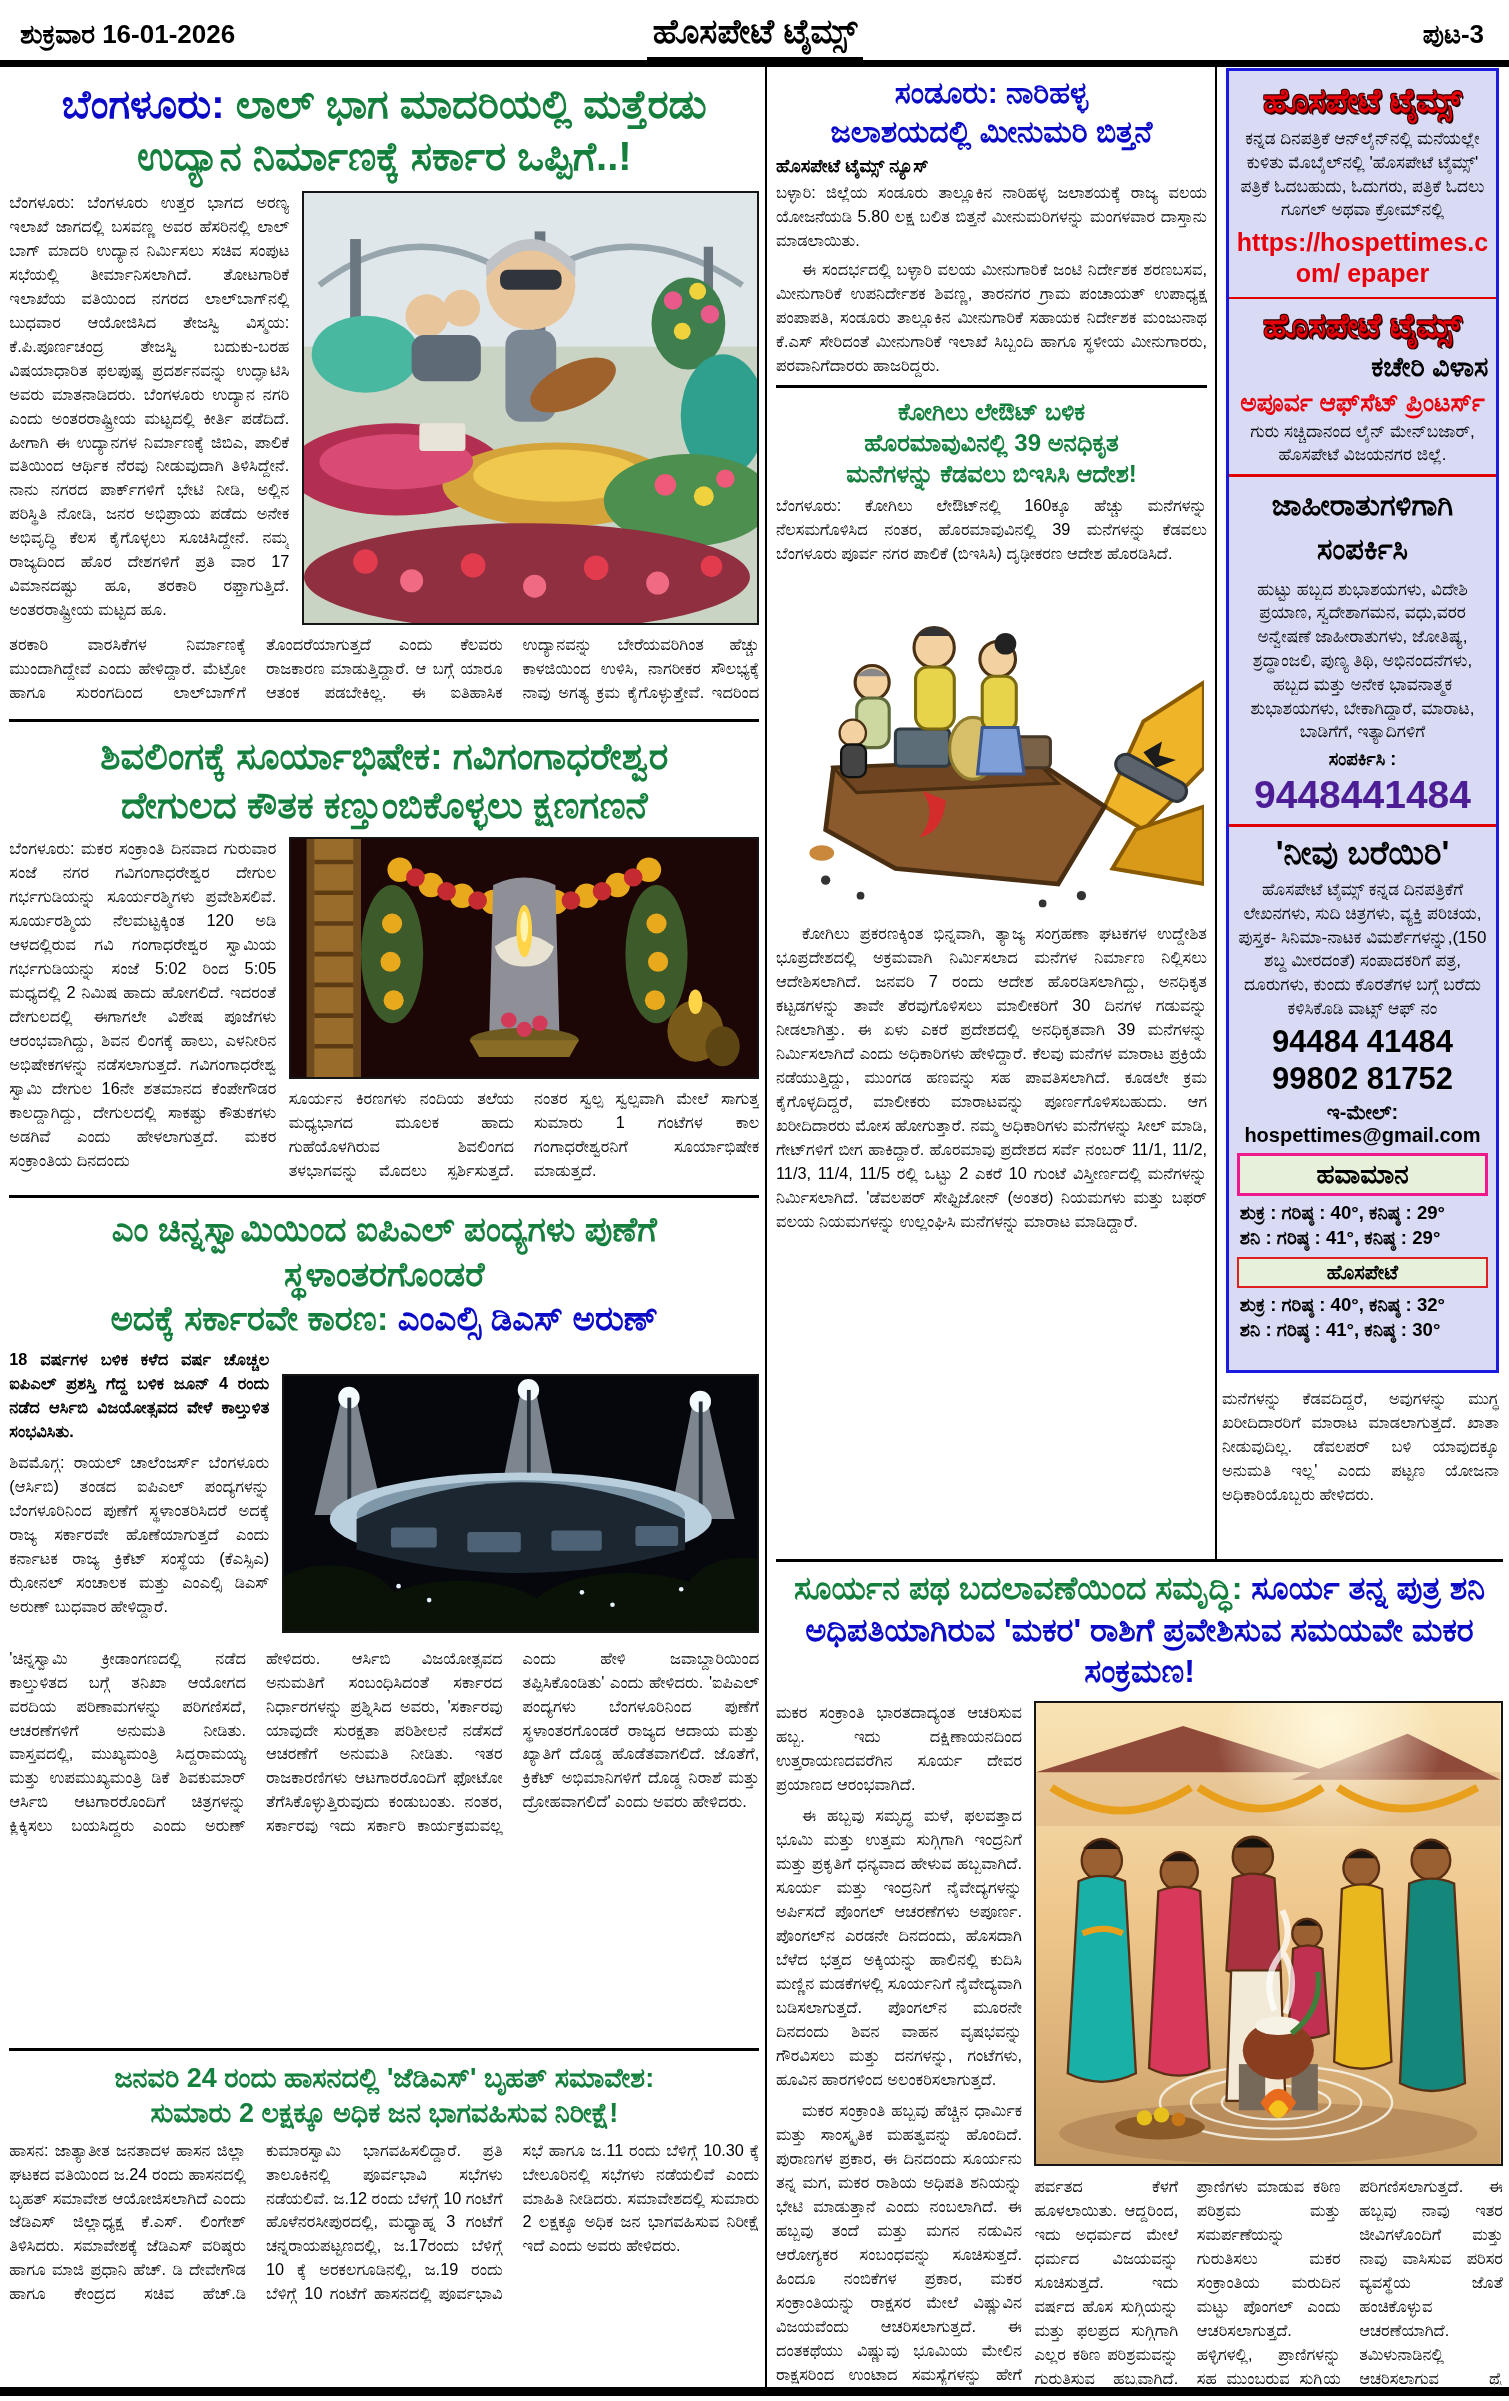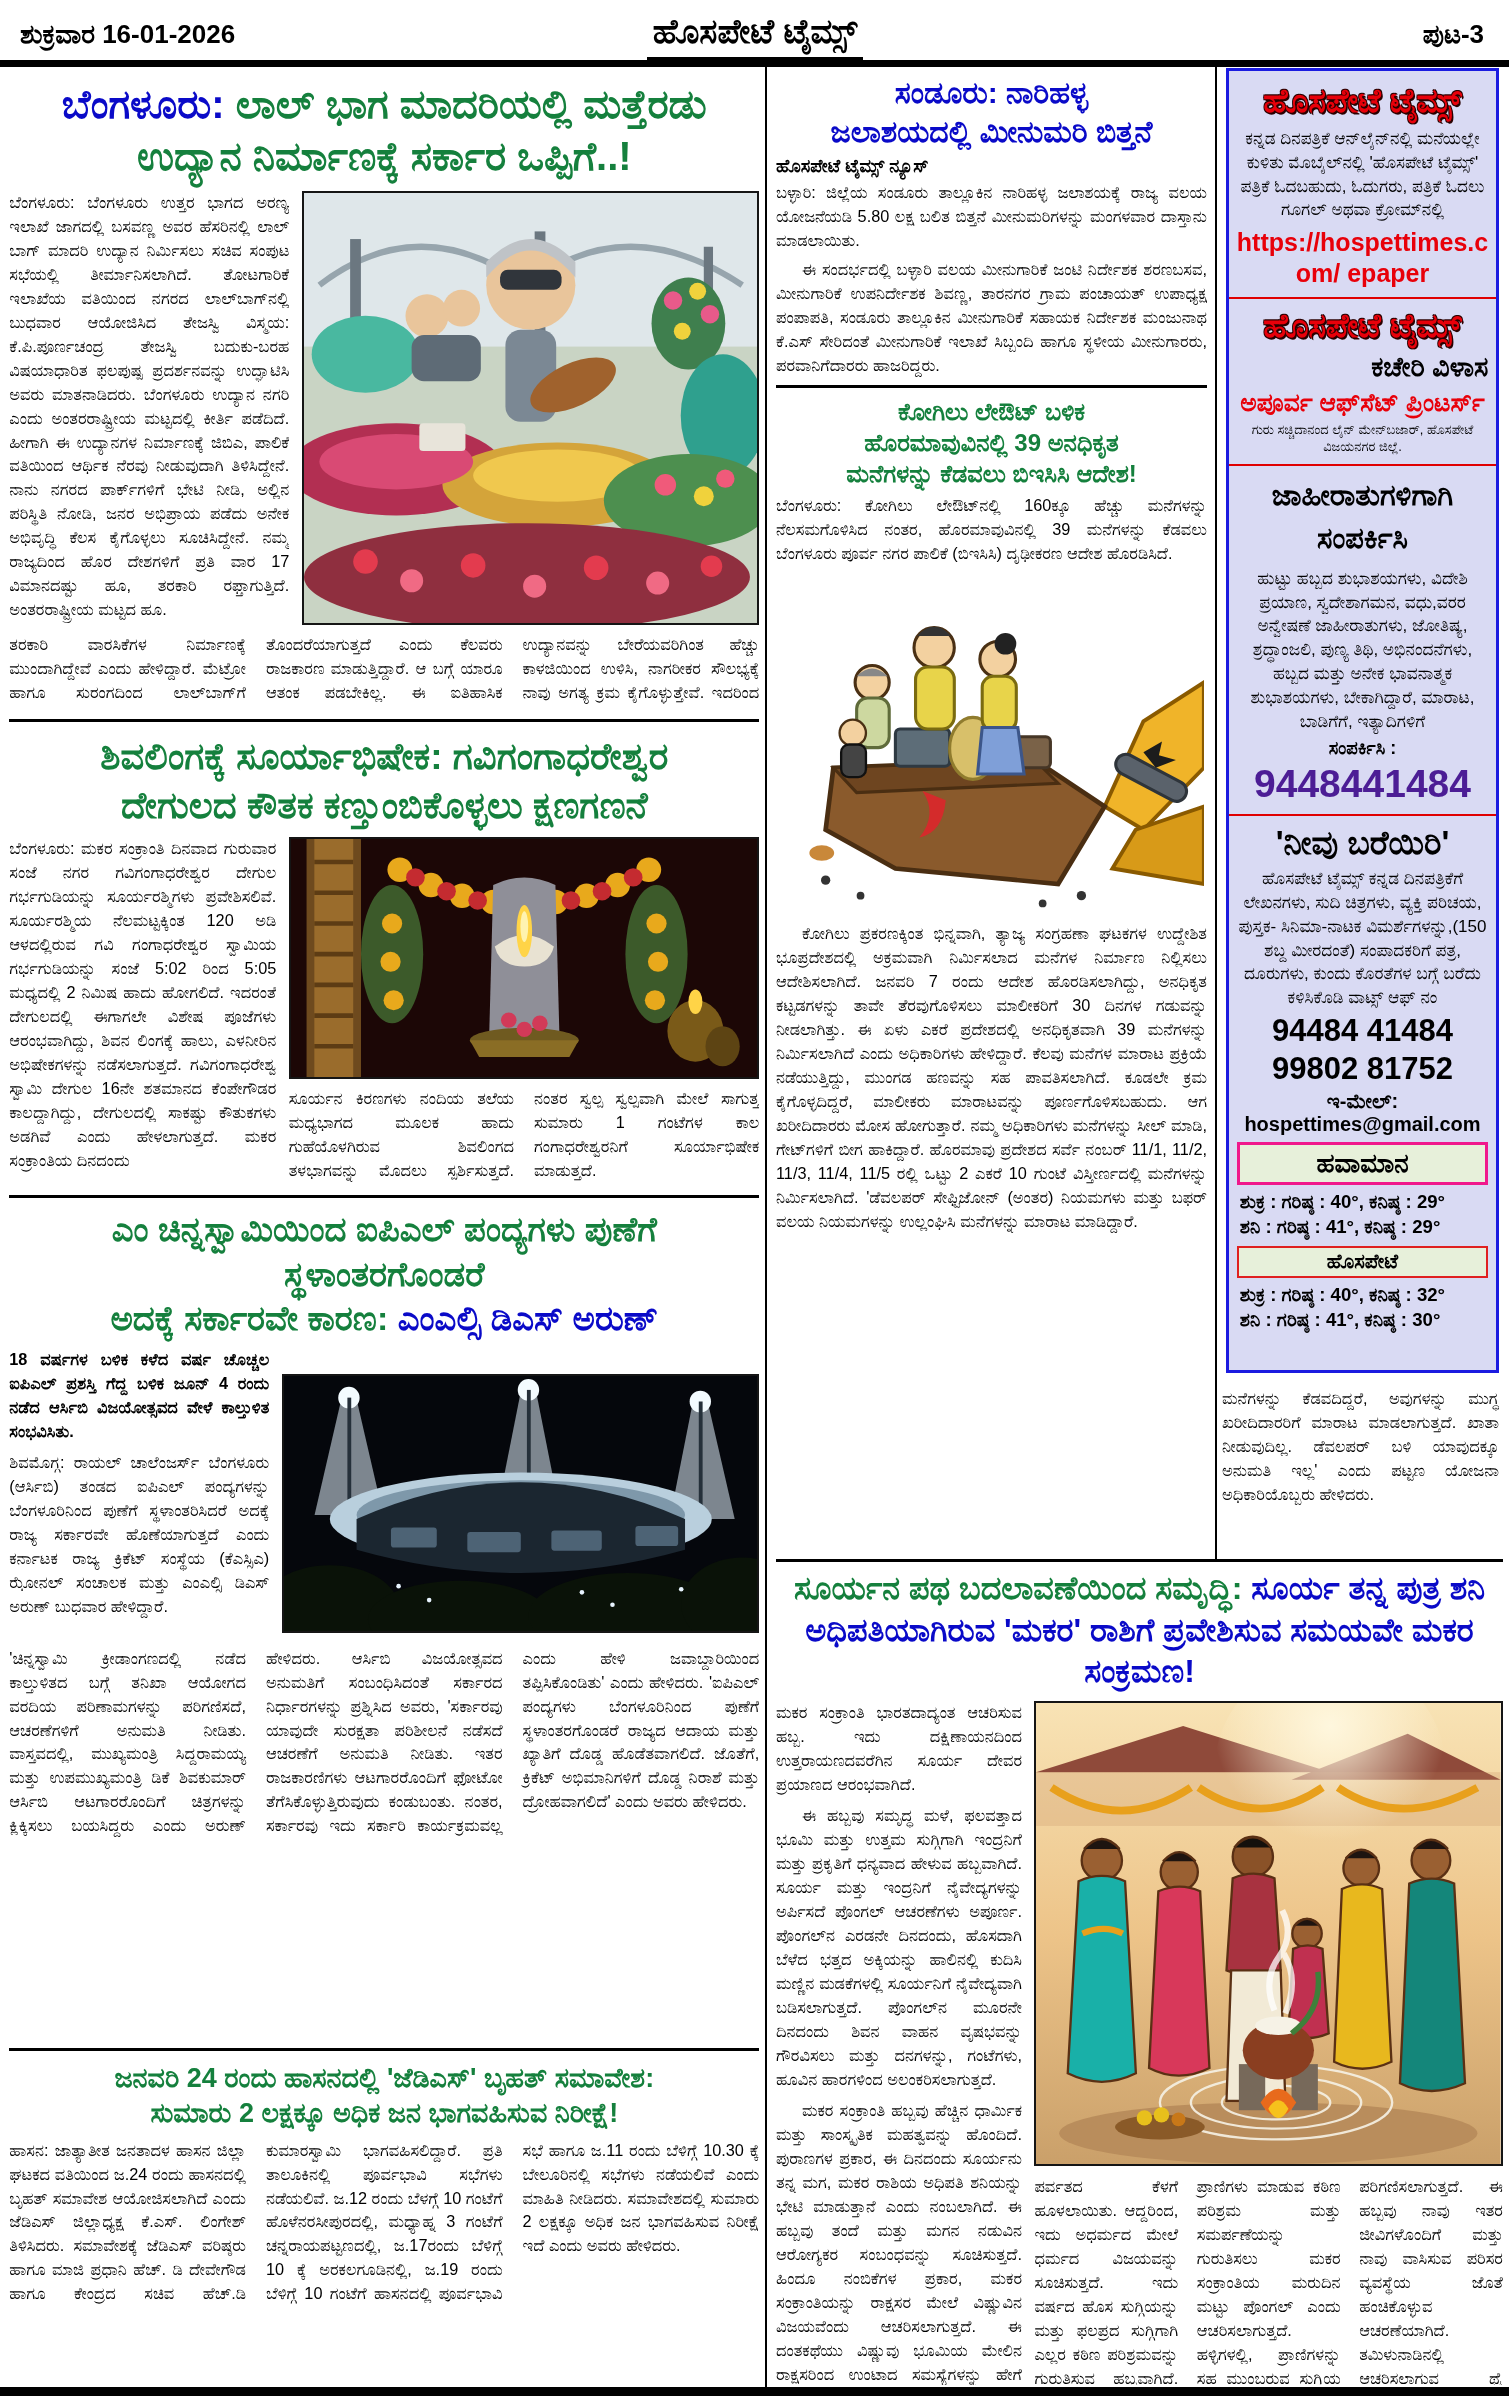--- a/index.html
+++ b/index.html
@@ -64,21 +64,21 @@
   
   .sidebar{position:absolute;left:1226px;top:68px;width:273px;height:1305px;background:#d9daf3;
            border:3.1px solid #1b1be0;box-sizing:border-box;text-align:center;overflow:hidden;padding:6.2px 7.7px;}
   .sb-logo{font-size:33px;font-weight:bold;color:#e8000a;margin:4.6px 0 6.2px;
            text-shadow:1.5px 1.5px 0 #2a0000,-0.8px -0.8px 0 #2a0000,0.8px -0.8px 0 #2a0000,-0.8px 0.8px 0 #2a0000;}
   .sb-p{font-size:17px;line-height:1.4;margin:3.1px 0;}
   .sb-url{font-size:25px;font-weight:bold;color:#e8000a;line-height:1.25;margin:4.6px 0;word-break:break-all;}
   .sb-redrule{height:2.3px;background:#e00000;border:none;margin:7.7px -7.7px;}
   .sb-office{font-size:27px;font-weight:bold;margin:4.6px 0;text-align:right;}
   .sb-printer{font-size:25px;font-weight:bold;color:#e8000a;margin:3.1px 0;}
-  .sb-addr{font-size:13px;line-height:1.35;margin:3.1px 0;}
+  .sb-addr{font-size:17px;line-height:1.35;margin:3.1px 0;}
   .sb-adtitle{font-size:29px;font-weight:bold;line-height:1.5;margin:6.2px 0;}
   .sb-contact{font-size:18px;font-weight:bold;margin:4.6px 0 1.5px;}
   .sb-phone-red{font-size:39px;font-weight:bold;color:#4c1d95;margin:3.1px 0;}
   .sb-write{font-size:33px;font-weight:bold;margin:4.6px 0;}
   .sb-phone-bk{font-size:31px;font-weight:bold;margin:1.5px 0;}
   .sb-email{font-size:20px;font-weight:bold;margin:3.1px 0 6.2px;}
   .wx-title{background:#e7f0da;border:3.1px solid #f0188c;font-size:26px;font-weight:bold;
             padding:3.1px 0;margin:4.6px 0;}
   .wx-row{font-size:18.6px;font-weight:bold;text-align:left;padding:1.5px 3.1px;}
   .wx-city{background:#e7f0da;border:2.3px solid #e02020;font-size:20px;font-weight:bold;

